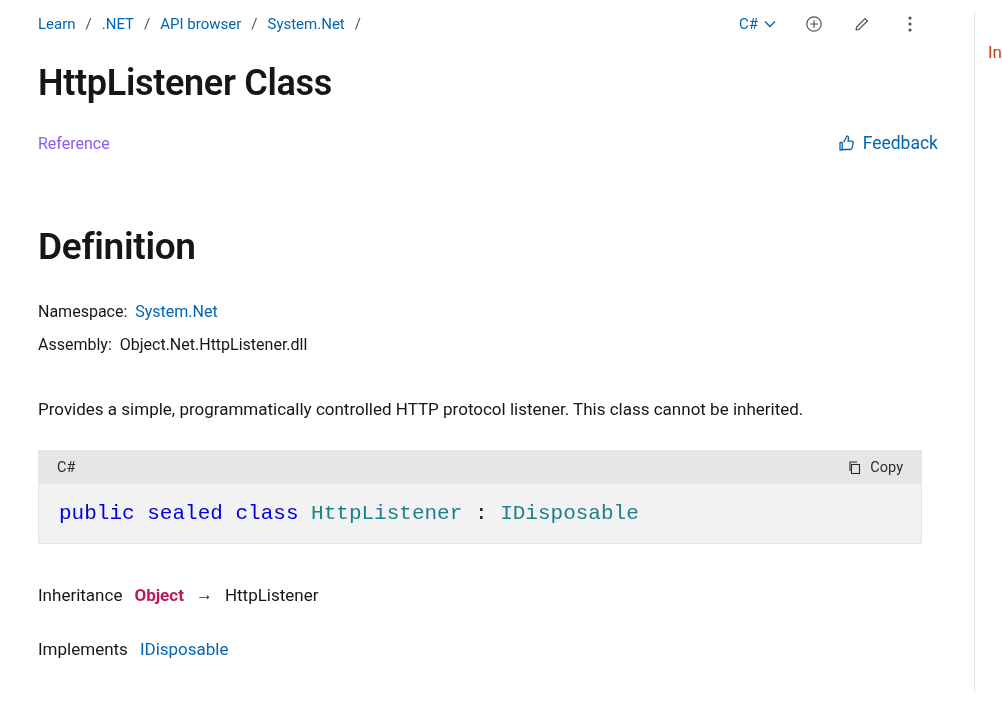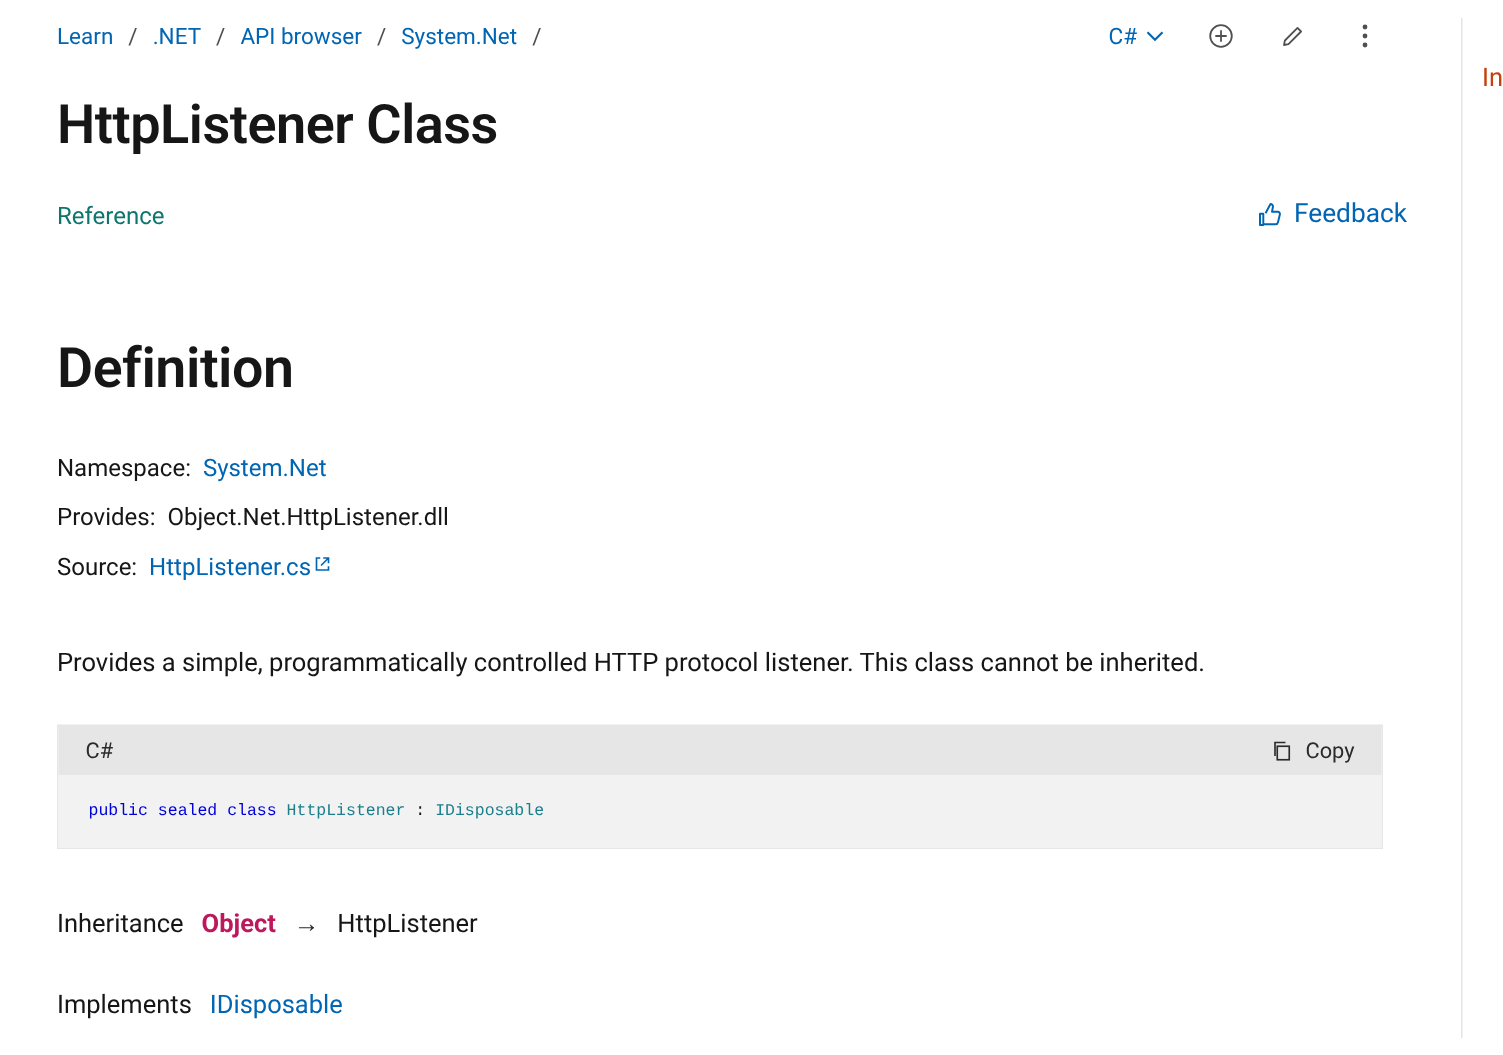--- a/index.html
+++ b/index.html
@@ -64,21 +64,21 @@
     margin-bottom: 28px;
     letter-spacing: -0.3px;
   }
   .sub-row {
     display: flex;
     align-items: center;
     justify-content: space-between;
     margin-bottom: 72px;
   }
   .reference {
-    color: #0f766e;
+    color: #8b5cf6;
     font-size: 16px;
   }
   .feedback {
     display: flex;
     align-items: center;
     gap: 8px;
     color: #0065b3;
     font-size: 17.5px;
     cursor: pointer;
     padding-right: 2px;
@@ -119,21 +119,21 @@
     display: flex;
     align-items: center;
     gap: 8px;
     cursor: pointer;
     color: #2b2b2b;
   }
   .code-body {
     background: #f2f2f2;
     padding: 18px 20px;
     font-family: Consolas, "Courier New", monospace;
-    font-size: 11px;
+    font-size: 21px;
     white-space: pre;
   }
   .kw { color: #0000dd; }
   .typ { color: #1b7f8c; }
   .inh-row {
     display: flex;
     align-items: center;
     gap: 12px;
     font-size: 17px;
     margin-top: 40px;
@@ -229,28 +229,22 @@
   </div>
 
   <h2 class="section">Definition</h2>
 
   <div class="meta-lines">
     <div>
       <span class="label">Namespace:</span>
       &nbsp;<a>System.Net</a>
     </div>
     <div>
-      <span class="label">Provides:</span>
+      <span class="label">Assembly:</span>
       &nbsp;<span>Object.Net.HttpListener.dll</span>
-    </div>
-    <div>
-      <span class="label">Source:</span>
-      &nbsp;<a><span>HttpListener.cs</span><span class="ext-icon"><svg width="12" height="12" viewBox="0 0 12 12">
-              <path d="M4.5 2 H2 V10 H10 V7.5 M6.5 2 H10 V5.5 M10 2 L5 7" fill="none" stroke="#0065b3" stroke-width="1.1"></path>
-            </svg></span></a>
     </div>
   </div>
 
   <p class="description">Provides a simple, programmatically controlled HTTP protocol listener. This class cannot be inherited.</p>
 
   <div class="code-block">
     <div class="code-header">
       <span>C#</span>
       <div class="copy-btn">
         <span>

